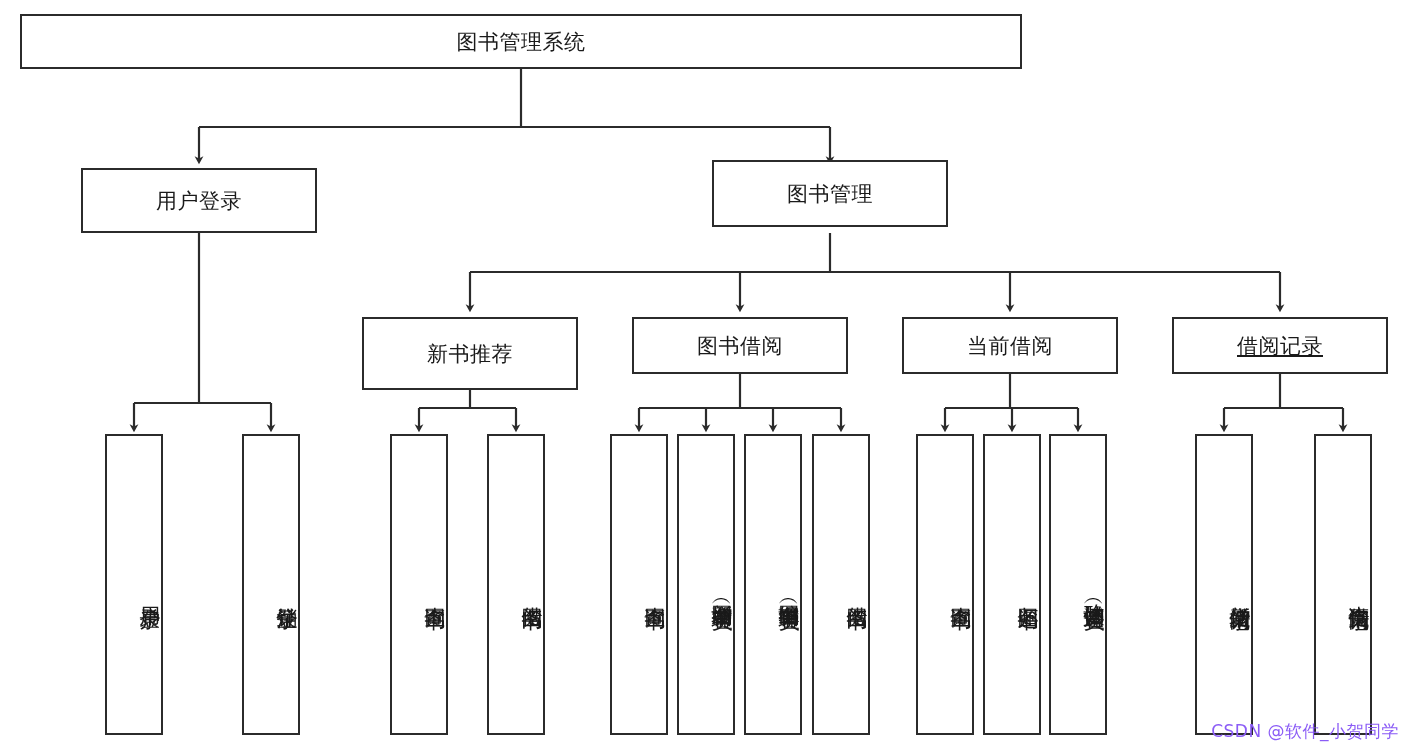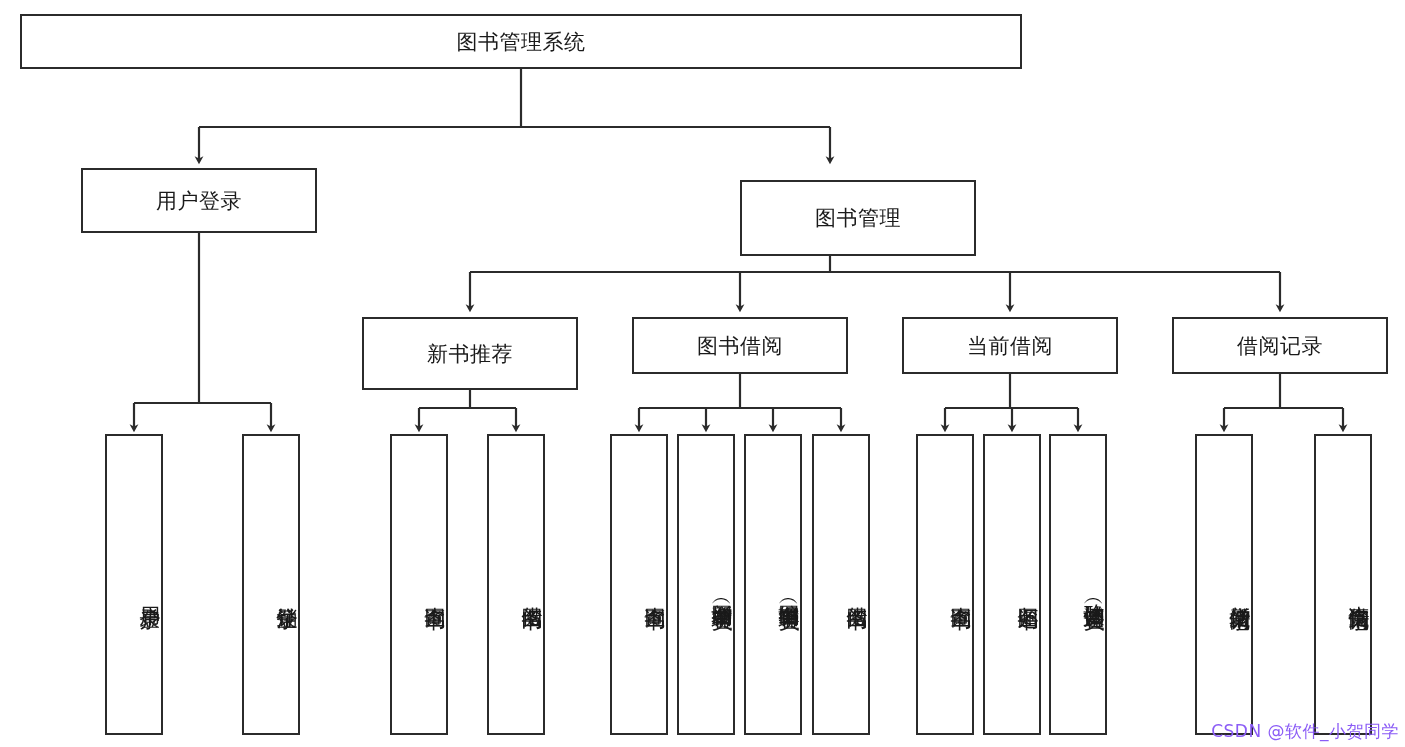--- a/index.html
+++ b/index.html
@@ -121,37 +121,37 @@
   </svg>
 
   <div class="node horiz" style="left:20px; top:14px; width:1002px; height:55px;">
     <span class="node-label">图书管理系统</span>
   </div>
 
   <div class="node horiz" style="left:81px; top:168px; width:236px; height:65px;">
     <span class="node-label">用户登录</span>
   </div>
 
-  <div class="node horiz" style="left:712px; top:180px; width:236px; height:76px;margin-left:28px;">
+  <div class="node horiz" style="left:712px; top:160px; width:236px; height:67px;">
     <span class="node-label">图书管理</span>
   </div>
 
   <div class="node horiz" style="left:362px; top:317px; width:216px; height:73px;">
     <span class="node-label">新书推荐</span>
   </div>
 
   <div class="node horiz" style="left:632px; top:317px; width:216px; height:57px;">
     <span class="node-label">图书借阅</span>
   </div>
 
   <div class="node horiz" style="left:902px; top:317px; width:216px; height:57px;">
     <span class="node-label">当前借阅</span>
   </div>
 
-  <div class="node horiz" style="left:1172px; top:317px; width:216px; height:57px;">
+  <div class="node horiz" style="left:1172px; top:317px; width:216px; height:57px;text-decoration:underline;">
     <span class="node-label">借阅记录</span>
   </div>
 
   <div class="node vert" style="left:105px; top:434px; width:58px; height:301px;">
     <span class="node-label">用户登录</span>
   </div>
 
   <div class="node vert" style="left:242px; top:434px; width:58px; height:301px;">
     <span class="node-label">注销登录</span>
   </div>

